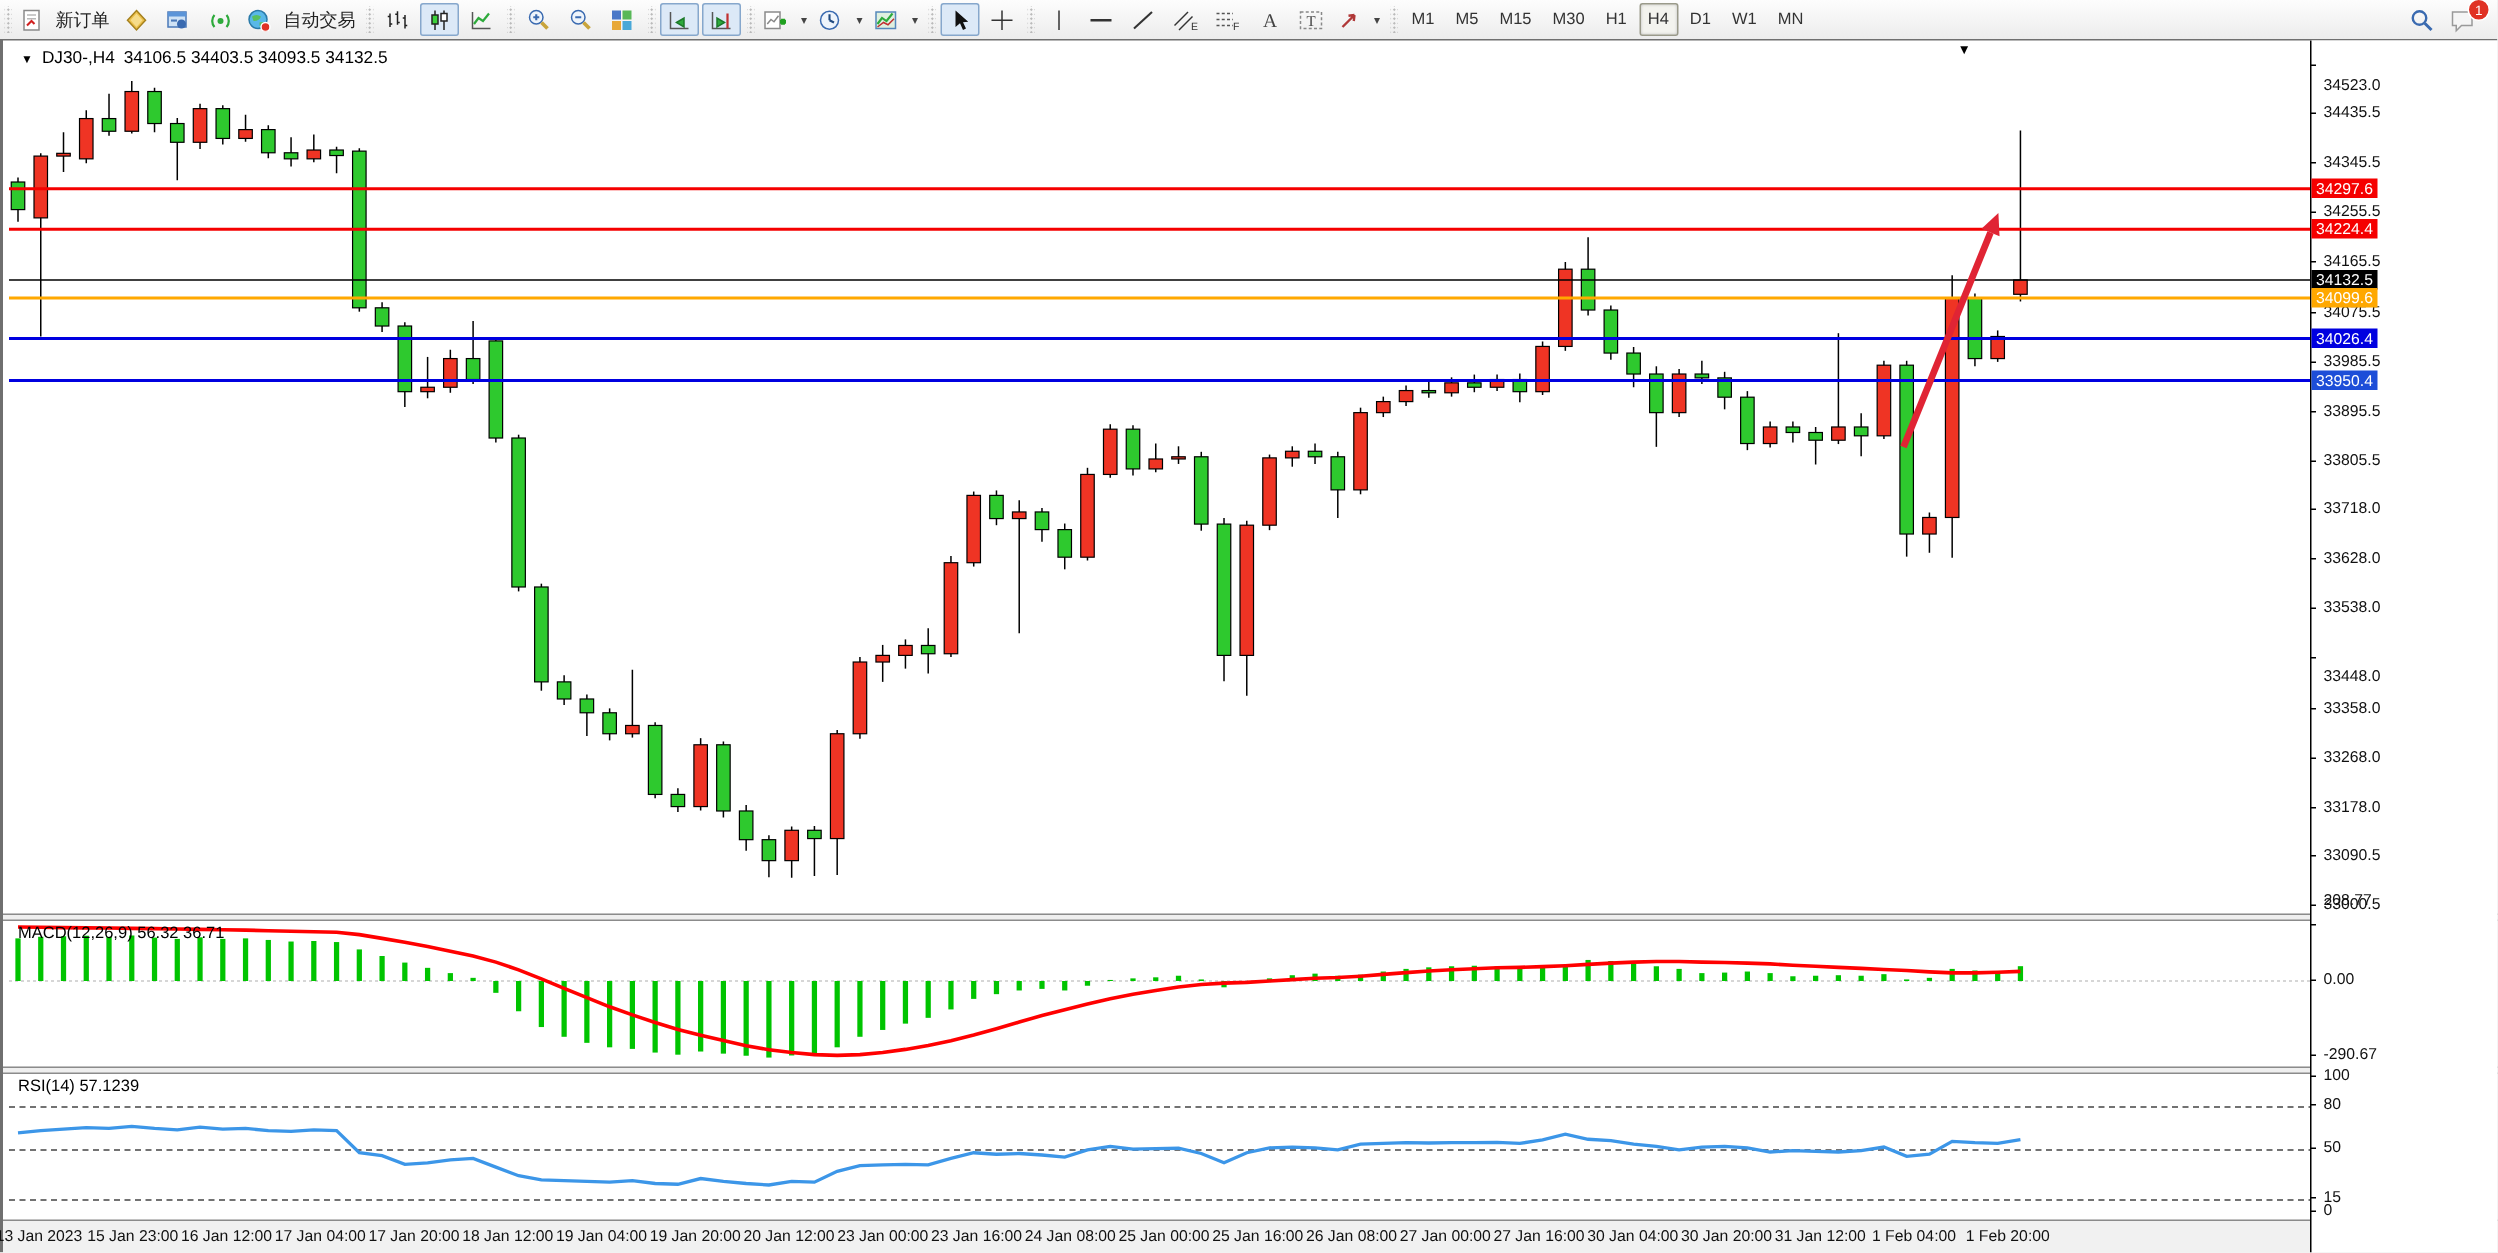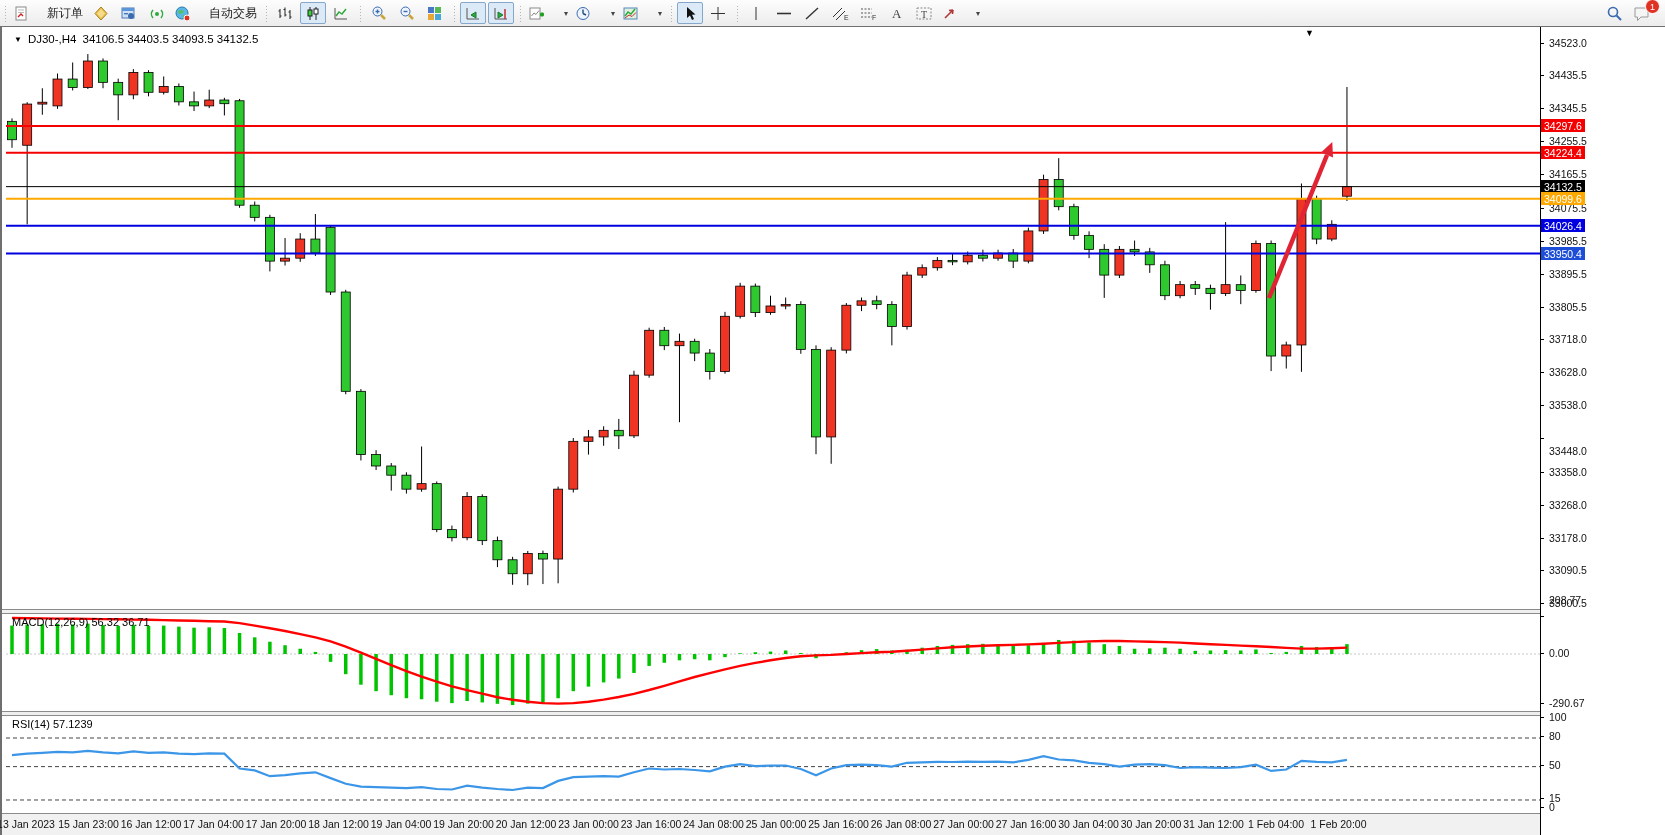--- a/index.html
+++ b/index.html
@@ -3,21 +3,21 @@
 <meta charset="utf-8">
 <style>
   html,body{margin:0;padding:0;background:#e9e9e9;font-family:"Liberation Sans",sans-serif;}
   .app{position:relative;width:1665px;height:835px;background:#f4f4f4;overflow:hidden;}
   
   .toolbar{position:absolute;left:0;top:0;width:1665px;height:26px;background:linear-gradient(#fdfdfd,#ececec);
     border-bottom:1px solid #c6c6c6;display:flex;align-items:center;font-size:12px;color:#222;}
   .tb-group{display:flex;align-items:center;height:26px;}
   .grip{width:5px;height:18px;margin:0 2px 0 3px;
     background-image:radial-gradient(#b5b5b5 35%,transparent 36%);background-size:3px 3px;background-position:1px 1px;}
-  .tb-btn{display:flex;align-items:center;gap:18px;height:20px;min-width:20px;padding:0 2px;margin:0 1px;
+  .tb-btn{display:flex;align-items:center;gap:8px;height:20px;min-width:20px;padding:0 2px;margin:0 1px;
     border:1px solid transparent;border-radius:2px;justify-content:center;}
   .tb-btn.active{background:#dce9f7;border:1px solid #86a7cc;}
   .tb-btn .cap{font-size:12px;white-space:nowrap;}
   .tf-btn{height:20px;padding:0 5px;margin:0 1px;border:1px solid transparent;border-radius:2px;
     font-size:11px;color:#333;display:flex;align-items:center;}
   .tf-btn.active{background:#f3f3ee;border:1px solid #9a9a8a;box-shadow:inset 0 0 2px #bbb;}
   .dd{font-size:8px;color:#444;margin-left:1px;}
   .tb-right{margin-left:auto;display:flex;align-items:center;padding-right:6px;}
   .badge{position:absolute;top:-4px;right:-6px;background:#e03224;color:#fff;border-radius:50%;
     width:13px;height:13px;font-size:9px;display:flex;align-items:center;justify-content:center;border:1px solid #fff;}
@@ -292,20 +292,32 @@
       <div class="tb-btn">
         <span>
             <svg width="15" height="15">
               <path d="M3 12 L11 4 M11 4 l-4 .5 M11 4 l-.5 4" stroke="#b03838" stroke-width="1.6" fill="none"></path>
             </svg>
           </span>
         <span class="dd">▾</span>
       </div>
     </div>
 
+    <div class="tb-group" id="tf-group">
+      <div class="grip"></div>
+    <div class="tf-btn">M1</div>
+        <div class="tf-btn">M5</div>
+        <div class="tf-btn">M15</div>
+        <div class="tf-btn">M30</div>
+        <div class="tf-btn">H1</div>
+        <div class="tf-btn active">H4</div>
+        <div class="tf-btn">D1</div>
+        <div class="tf-btn">W1</div>
+        <div class="tf-btn">MN</div>
+      </div>
 
     <div class="tb-right">
       <div class="tb-btn">
         <span>
           <svg width="17" height="17">
               <circle cx="7" cy="7" r="4.5" fill="none" stroke="#3a6ab0" stroke-width="1.6"></circle>
               <line x1="10.5" y1="10.5" x2="15" y2="15" stroke="#3a6ab0" stroke-width="2"></line>
             </svg>
         </span>
       </div>
@@ -649,21 +661,21 @@
         <div class="date-label" style="left: 961.5px;">27 Jan 00:00</div>
         <div class="date-label" style="left: 1024px;">27 Jan 16:00</div>
         <div class="date-label" style="left: 1086.5px;">30 Jan 04:00</div>
         <div class="date-label" style="left: 1149px;">30 Jan 20:00</div>
         <div class="date-label" style="left: 1211.5px;">31 Jan 12:00</div>
         <div class="date-label" style="left: 1274px;">1 Feb 04:00</div>
         <div class="date-label" style="left: 1336.5px;">1 Feb 20:00</div>
       </div>
 
     <div class="axis-col" id="axis-col">
-        <div class="tick-label" style="top: 10px;">34523.0</div>
+        <div class="tick-label" style="top: 24px;">34523.0</div>
         <div class="tick-dash" style="top: 16px;"></div>
         <div class="tick-label" style="top: 42.1839px; text-align: right;">34435.5</div>
         <div class="tick-dash" style="top: 48.1839px;"></div>
         <div class="tick-label" style="top: 75.2874px;">34345.5</div>
         <div class="tick-dash" style="top: 81.2874px;"></div>
         <div class="tick-label" style="top: 108.391px;">34255.5</div>
         <div class="tick-dash" style="top: 114.391px;"></div>
         <div class="tick-label" style="top: 141.494px;">34165.5</div>
         <div class="tick-dash" style="top: 147.494px;"></div>
         <div class="tick-label" style="top: 174.598px;">34075.5</div>

